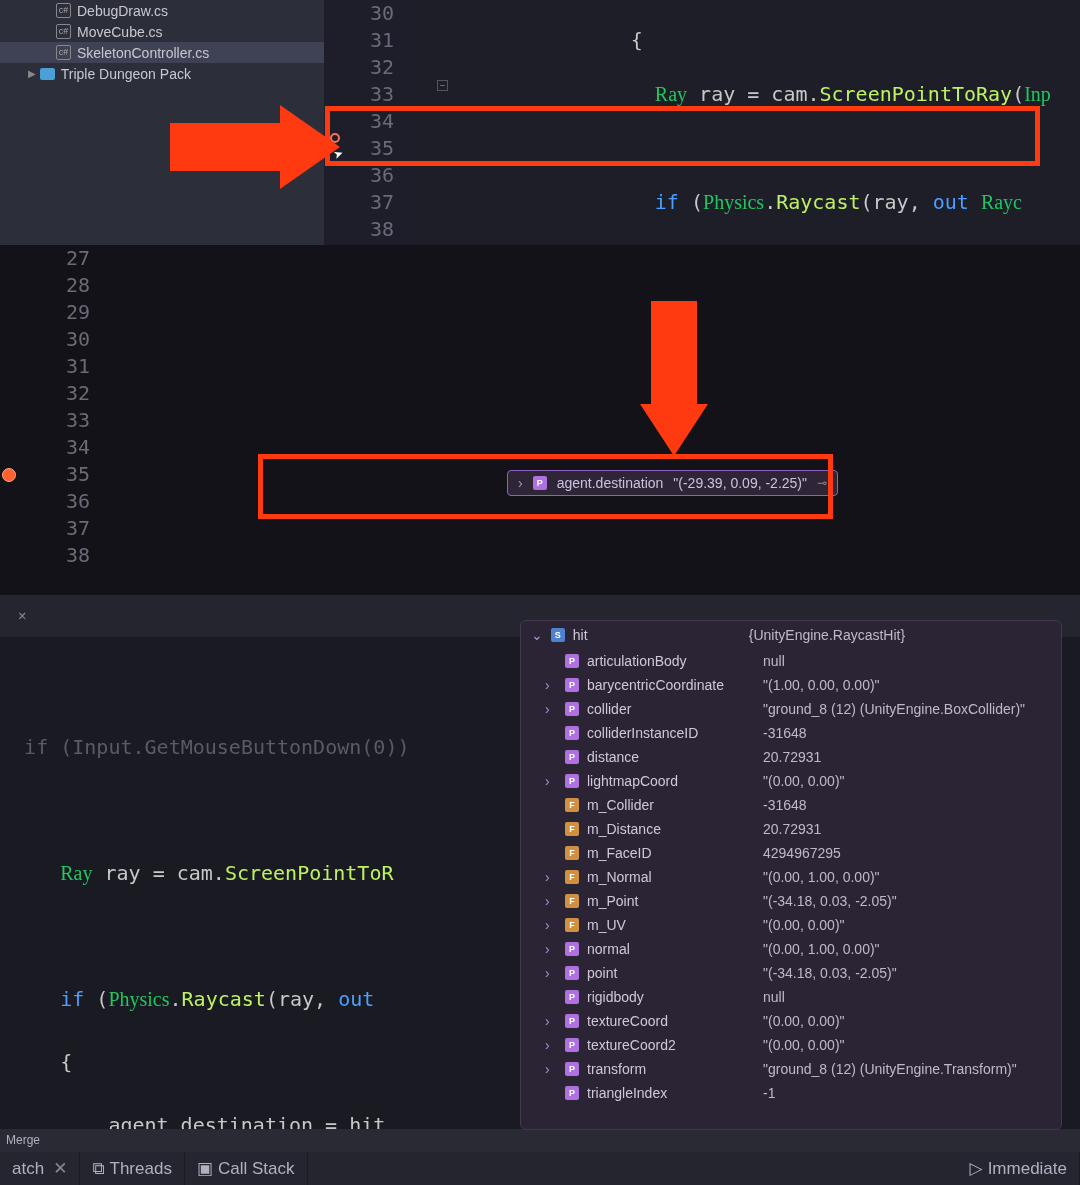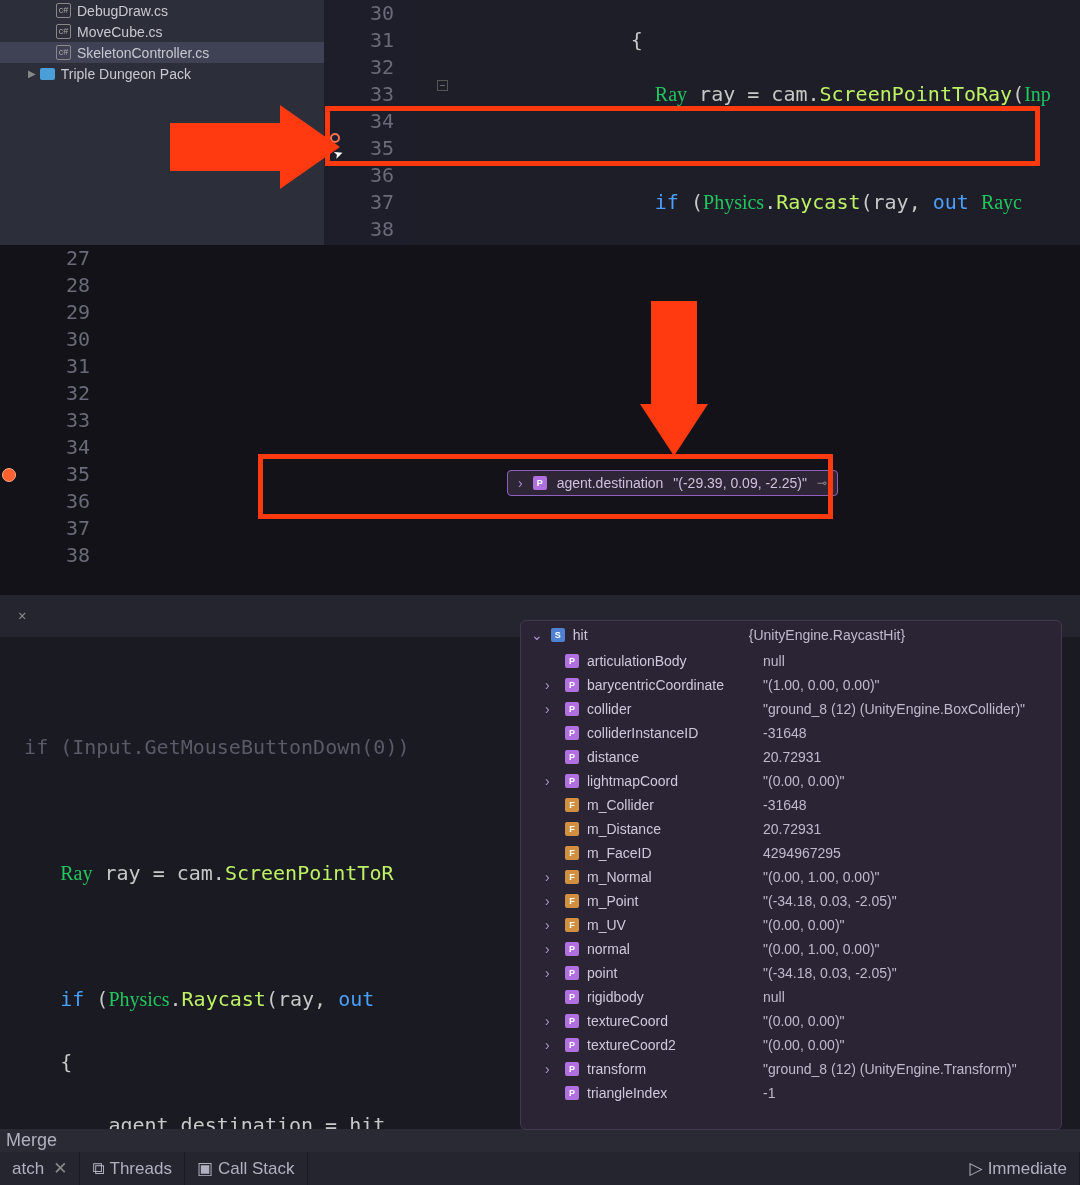--- a/index.html
+++ b/index.html
@@ -204,21 +204,21 @@
   white-space: pre;
   color: #c8c8c8;
 }
 .merge-bar {
   position: absolute;
   bottom: 33px;
   left: 0; right: 0;
   height: 23px;
   background: #2a2a34;
   padding-left: 6px;
-  font-size: 18px;
+  font-size: 12px;
   line-height: 23px;
   color: #b0b0c0;
   font-family: Arial, sans-serif;
 }
 .bottom-tabs {
   position: absolute;
   bottom: 0; left: 0; right: 0;
   height: 33px;
   background: #252530;
   display: flex;

